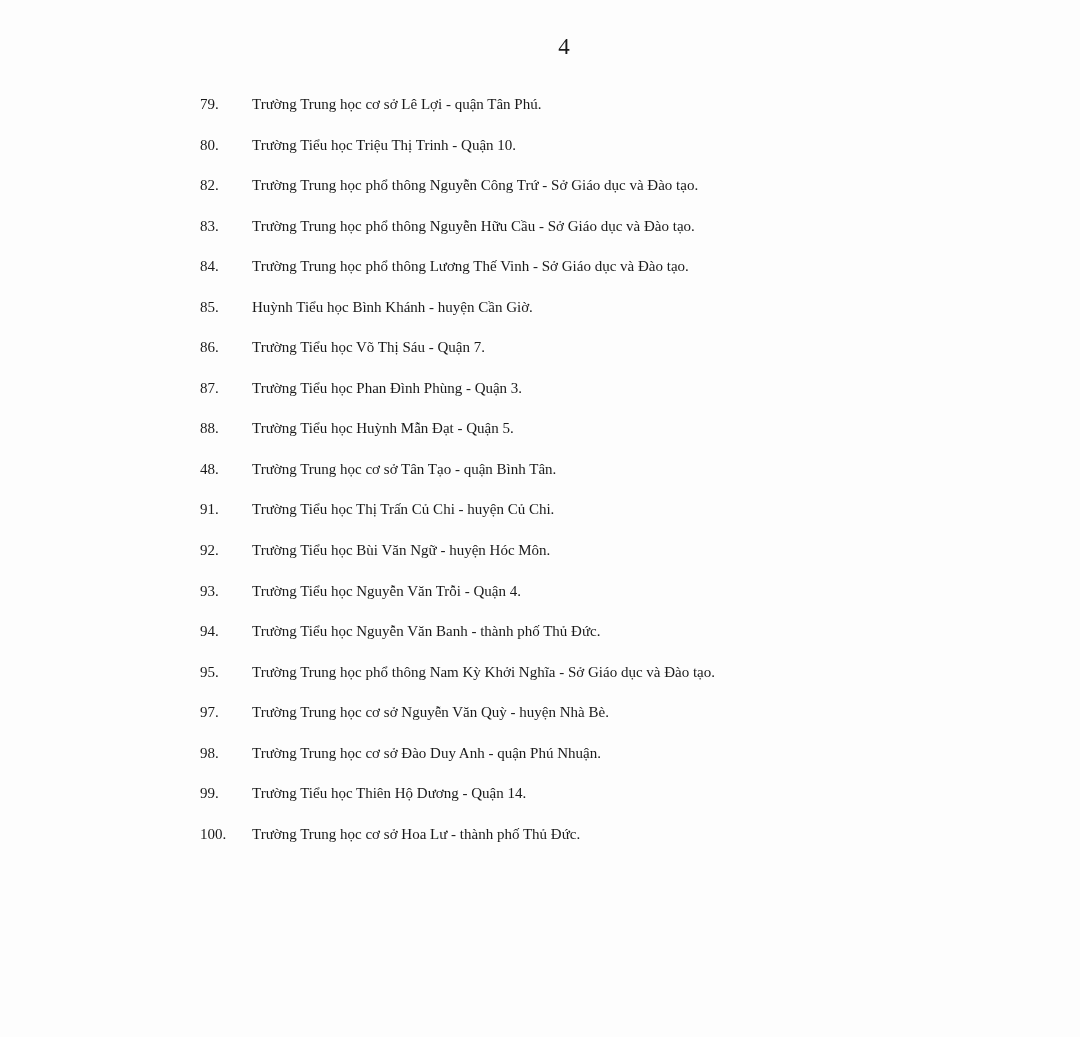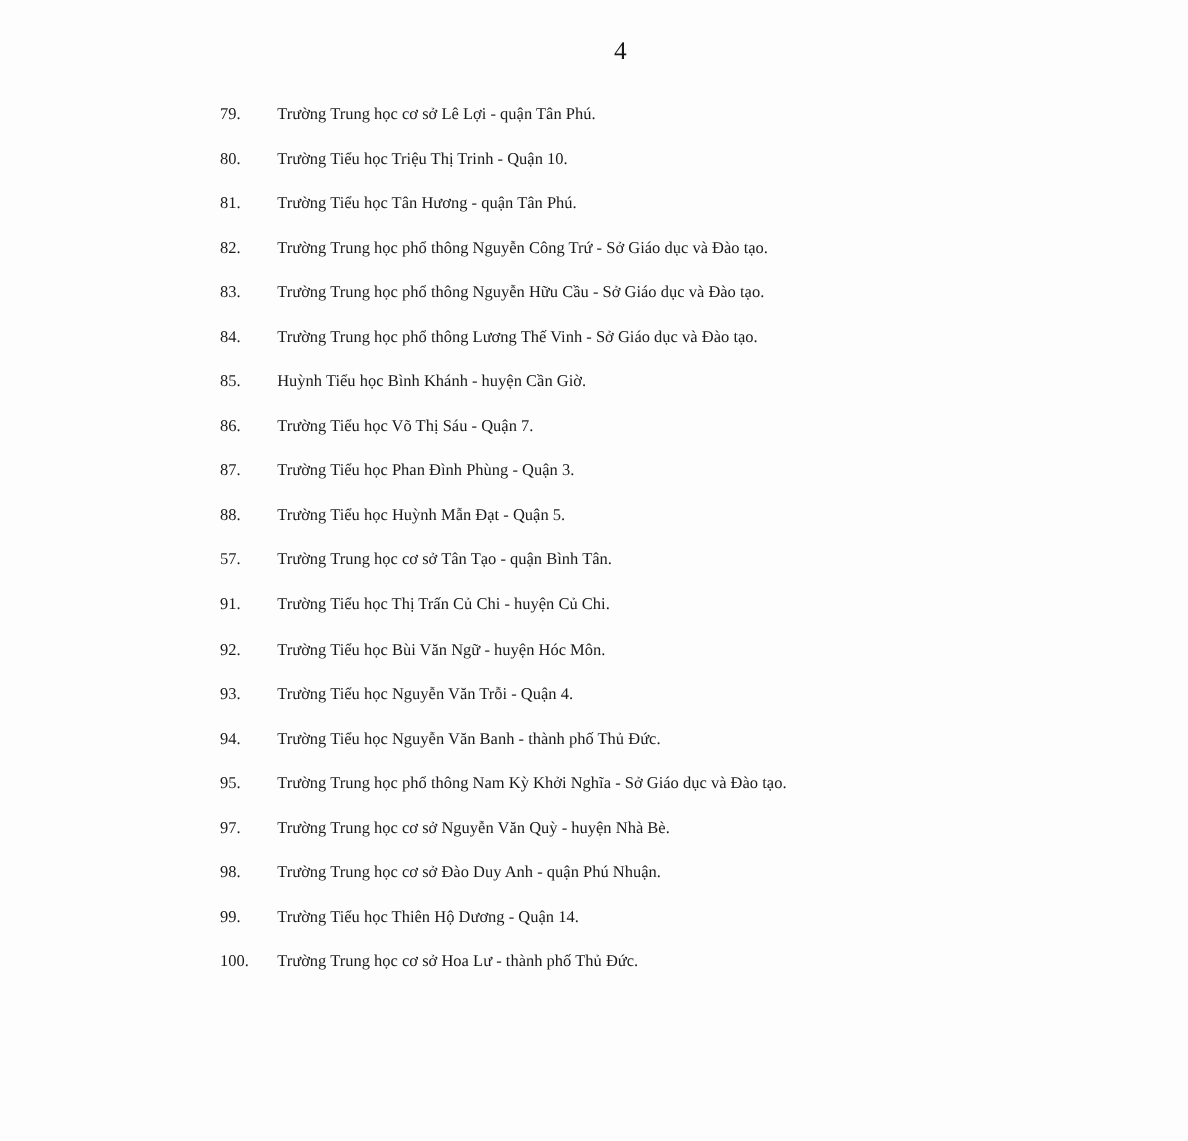--- a/index.html
+++ b/index.html
@@ -61,24 +61,20 @@
   <ol class="school-list">
     <li class="school-item">
       <span class="item-number">79.</span>
       <span class="item-text">Trường Trung học cơ sở Lê Lợi - quận Tân Phú.</span>
     </li>
     <li class="school-item">
       <span class="item-number">80.</span>
       <span class="item-text">Trường Tiểu học Triệu Thị Trinh - Quận 10.</span>
     </li>
     <li class="school-item">
-      <span class="item-number">81.</span>
-      <span class="item-text">Trường Tiểu học Tân Hương - quận Tân Phú.</span>
-    </li>
-    <li class="school-item">
       <span class="item-number">82.</span>
       <span class="item-text">Trường Trung học phổ thông Nguyễn Công Trứ - Sở Giáo dục và Đào tạo.</span>
     </li>
     <li class="school-item">
       <span class="item-number">83.</span>
       <span class="item-text">Trường Trung học phổ thông Nguyễn Hữu Cầu - Sở Giáo dục và Đào tạo.</span>
     </li>
     <li class="school-item">
       <span class="item-number">84.</span>
       <span class="item-text">Trường Trung học phổ thông Lương Thế Vinh - Sở Giáo dục và Đào tạo.</span>
@@ -93,21 +89,21 @@
     </li>
     <li class="school-item">
       <span class="item-number">87.</span>
       <span class="item-text">Trường Tiểu học Phan Đình Phùng - Quận 3.</span>
     </li>
     <li class="school-item">
       <span class="item-number">88.</span>
       <span class="item-text">Trường Tiểu học Huỳnh Mẫn Đạt - Quận 5.</span>
     </li>
     <li class="school-item">
-      <span class="item-number">57.</span>
+      <span class="item-number">48.</span>
       <span class="item-text">Trường Trung học cơ sở Tân Tạo - quận Bình Tân.</span>
     </li>
     <li class="school-item">
       <span class="item-number">91.</span>
       <span class="item-text">Trường Tiểu học Thị Trấn Củ Chi - huyện Củ Chi.</span>
     </li>
     <li class="school-item">
       <span class="item-number">92.</span>
       <span class="item-text">Trường Tiểu học Bùi Văn Ngữ - huyện Hóc Môn.</span>
     </li>

